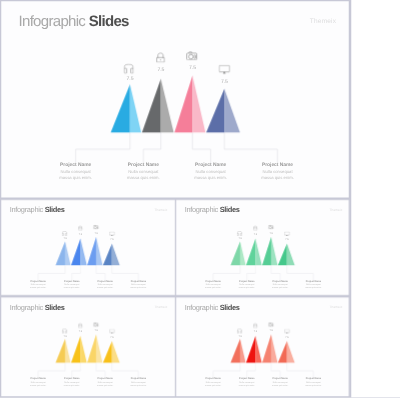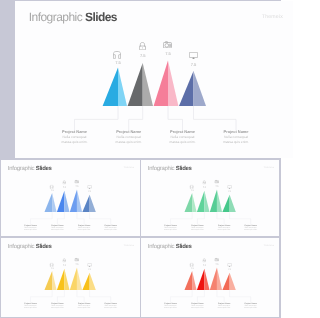--- a/index.html
+++ b/index.html
@@ -1,20 +1,20 @@
 <!DOCTYPE html>
 <html><head>
 <meta charset="utf-8">
 <style>
   html,body{margin:0;padding:0;}
   body{width:281px;height:318px;overflow:hidden;background:#fff;
        font-family:"Liberation Sans",sans-serif;-webkit-font-smoothing:antialiased;text-rendering:geometricPrecision;}
   .sheet{position:absolute;left:0;top:0;width:281px;height:318px;background:#c7c8d6;}
   .panel{position:absolute;background:#fdfdfe;overflow:hidden;}
-  .p1{left:15px;top:1px;width:278px;height:156.5px;text-decoration:underline;}
+  .p1{left:1px;top:1px;width:278px;height:156.5px;text-decoration:underline;}
   .p2{left:1px;top:159.5px;width:138.5px;height:76.5px;}
   .p3{left:141px;top:159.5px;width:138px;height:76.5px;}
   .p4{left:1px;top:238px;width:138.5px;height:78.5px;}
   .p5{left:141px;top:238px;width:138px;height:78.5px;}
   .inner{position:absolute;left:0;top:0;width:278px;height:156.5px;transform-origin:0 0;}
   .title{position:absolute;left:13.8px;top:10px;font-size:12px;color:#a8a8a8;transform:translateZ(0);
          letter-spacing:-0.55px;white-space:nowrap;line-height:1;}
   .title b{color:#4f4f4f;font-weight:700;}
   .wm{position:absolute;left:228px;top:14.2px;width:40px;text-align:right;transform:translateZ(0);
       font-size:5.2px;color:#dcdcdd;letter-spacing:.18px;line-height:1;}

